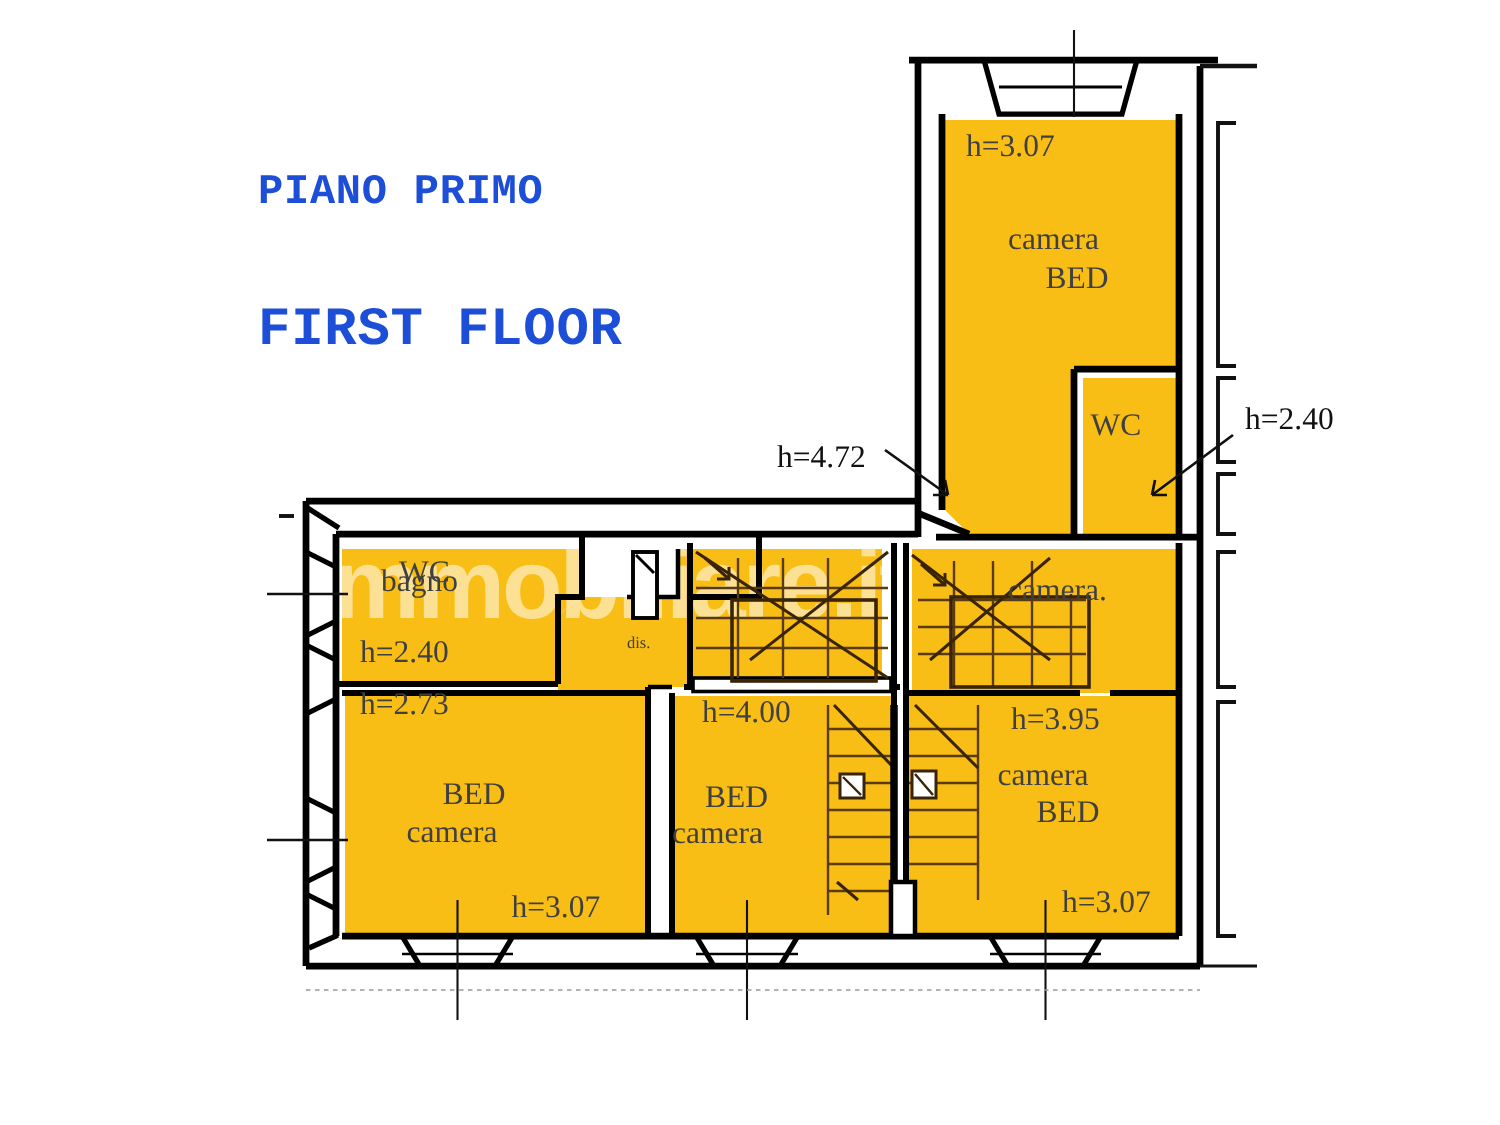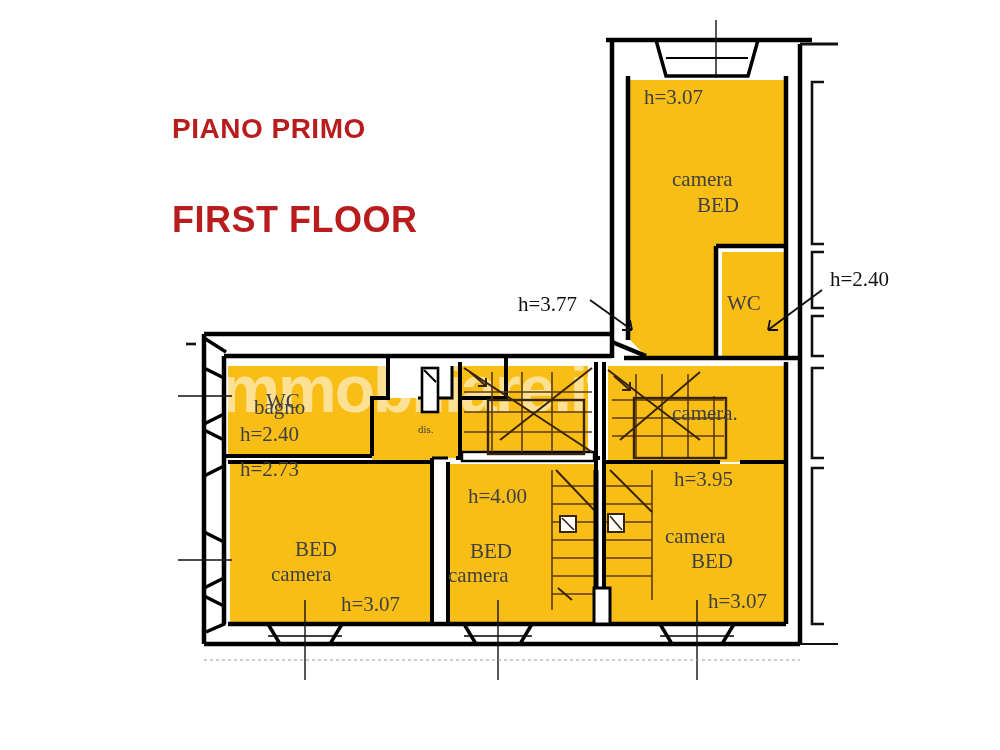--- a/index.html
+++ b/index.html
@@ -8,38 +8,38 @@
     background:#ffffff;
     font-family:"Liberation Serif", serif;
     overflow:hidden;
     position:relative;
   }
   #plan{
     position:absolute;left:0;top:0;width:1000px;height:750px;
   }
   .titleblock{
     position:absolute;
-    font-family:Liberation Sans, sans-serif;
+    font-family:Liberation Mono, monospace;
     font-weight:bold;
-    color:#b91c1c;
+    color:#1d4ed8;
     letter-spacing:0.5px;
     white-space:nowrap;
   }
   #title-it{ left:172px; top:113px; font-size:28px; }
   #title-en{ left:172px; top:199px; font-size:36px; }
 
   .room-label{
     position:absolute;
     color:#404040;
     font-family:"Liberation Serif", serif;
     white-space:nowrap;
     text-align:center;
     line-height:1.05;
   }
-  .rl-name{ font-size:21px;margin-top:20px; }
+  .rl-name{ font-size:21px; }
   .rl-name.bold{ font-weight:normal; }
   .rl-h{ font-size:21px; }
   .rl-small{ font-size:11px; }
   .rl-ext{ color:#111111; font-size:21px; }
 </style>
 </head>
 <body>
 
 <svg id="plan" viewBox="0 0 1000 750" xmlns="http://www.w3.org/2000/svg">
 
@@ -267,35 +267,35 @@
 
 <div class="titleblock" id="title-it">PIANO PRIMO</div>
 <div class="titleblock" id="title-en">FIRST FLOOR</div>
 
 <div class="room-label rl-h" style="left:644px; top:86px;">h=3.07</div>
 <div class="room-label rl-name" style="left:672px; top:148px;">camera</div>
 <div class="room-label rl-name bold" style="left:697px; top:174px;">BED</div>
 <div class="room-label rl-name" style="left:727px; top:272px;">WC</div>
 
 <div class="room-label rl-ext" style="left:830px; top:268px;">h=2.40</div>
-<div class="room-label rl-ext" style="left:518px; top:293px;">h=3.77</div>
+<div class="room-label rl-ext" style="left:518px; top:293px;">h=4.72</div>
 
 <div class="room-label rl-name bold" style="left:266px; top:370px;">WC</div>
 <div class="room-label rl-name" style="left:254px; top:376px;text-align:right;">bagno</div>
 <div class="room-label rl-h" style="left:240px; top:423px;">h=2.40</div>
 
 <div class="room-label rl-small" style="left:418px; top:424px;font-family:Liberation Serif, serif;">dis.</div>
 
 <div class="room-label rl-name" style="left:672px; top:382px;">camera.</div>
 
 <div class="room-label rl-h" style="left:240px; top:458px;">h=2.73</div>
 <div class="room-label rl-name bold" style="left:295px; top:518px;">BED</div>
 <div class="room-label rl-name" style="left:271px; top:543px;">camera</div>
 <div class="room-label rl-h" style="left:341px; top:593px;">h=3.07</div>
 
-<div class="room-label rl-h" style="left:468px; top:463px;margin-top:22px;">h=4.00</div>
+<div class="room-label rl-h" style="left:468px; top:463px;">h=4.00</div>
 <div class="room-label rl-name bold" style="left:470px; top:520px;">BED</div>
 <div class="room-label rl-name" style="left:448px; top:544px;">camera</div>
 
 <div class="room-label rl-h" style="left:674px; top:468px;">h=3.95</div>
 <div class="room-label rl-name" style="left:665px; top:505px;">camera</div>
 <div class="room-label rl-name bold" style="left:691px; top:530px;">BED</div>
 <div class="room-label rl-h" style="left:708px; top:590px;">h=3.07</div>
 
 </body></html>

